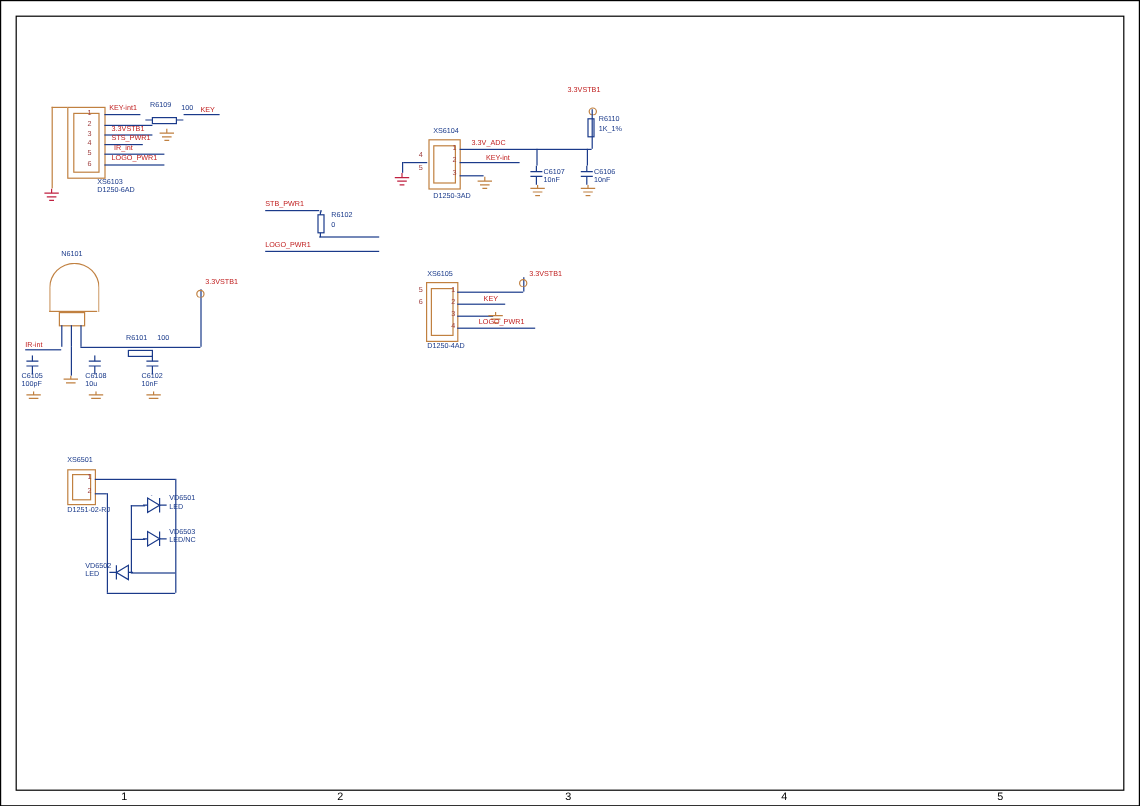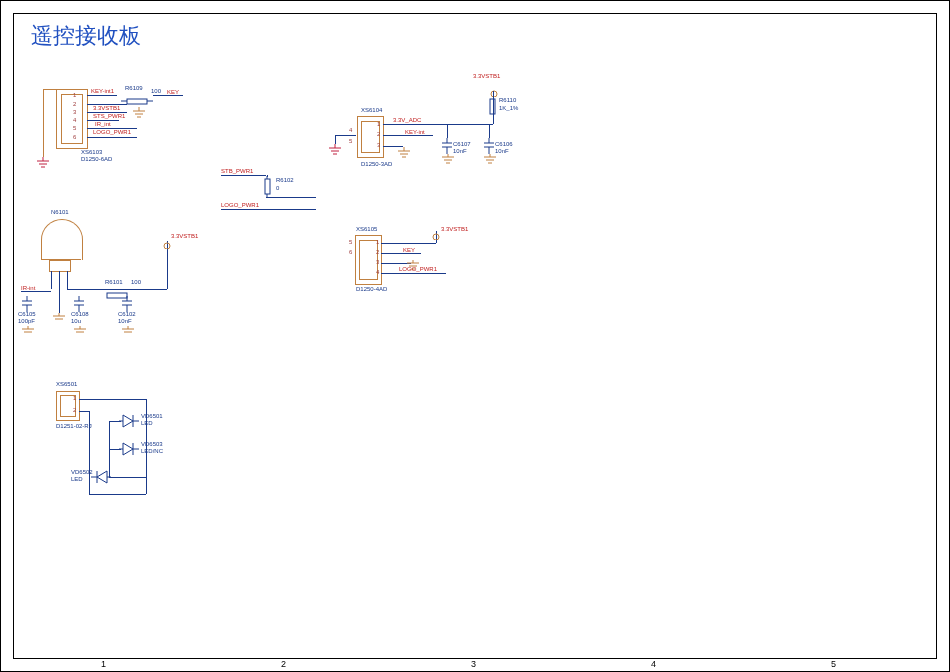--- a/index.html
+++ b/index.html
@@ -23,21 +23,20 @@
 .dome{position:absolute;width:40px;height:40px;border:1px solid #c08040;border-radius:50% 50% 0 0;border-bottom:none}
 .dome-base{position:absolute;width:40px;height:1px;background:#c08040}
 .small-rect{position:absolute;border:1px solid #c08040}
 </style>
 </head>
 <body>
 
 <div class="frame">
 <div class="inner-frame"></div>
 
-<div class="title">遥控接收板</div>
 
 <div class="ruler-num" style="bottom:2px;left:100px">1</div>
 <div class="ruler-num" style="bottom:2px;left:280px">2</div>
 <div class="ruler-num" style="bottom:2px;left:470px">3</div>
 <div class="ruler-num" style="bottom:2px;left:650px">4</div>
 <div class="ruler-num" style="bottom:2px;left:830px">5</div>
 
 <div class="conn" style="left:55px;top:88px;width:30px;height:58px">
   <div class="conn-inner" style="left:4px;top:4px;width:20px;height:48px"></div>
 </div>

